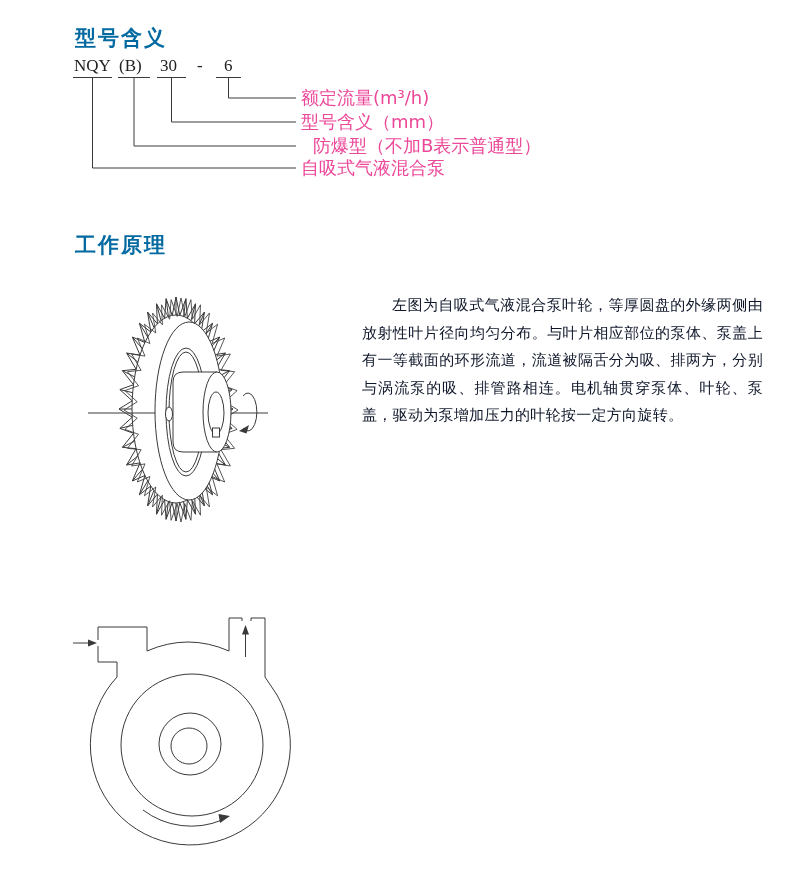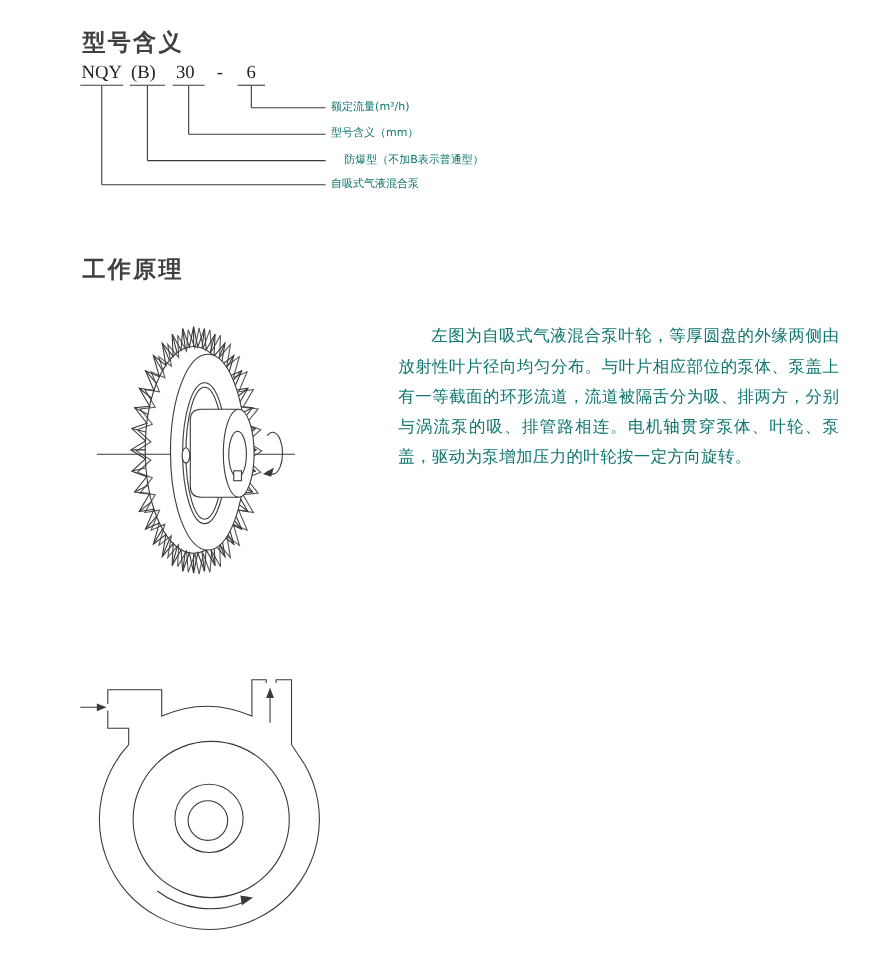--- a/index.html
+++ b/index.html
@@ -1,34 +1,34 @@
 <!DOCTYPE html>
 <html><head>
 <meta charset="utf-8">
 <style>
   html,body{margin:0;padding:0;background:#fff;}
   .page{
     position:relative;width:800px;height:869px;background:#ffffff;
     font-family:"DejaVu Sans",sans-serif;color:#242424;overflow:hidden;
   }
   .heading{
-    position:absolute;font-size:21px;font-weight:bold;color:#404040;
+    position:absolute;font-size:21px;font-weight:bold;color:#0369a1;
     letter-spacing:2px;white-space:nowrap;
   }
   .model-part{
     position:absolute;top:56px;font-family:"Liberation Serif",serif;
     font-size:17px;color:#222;white-space:nowrap;
   }
   .callout-label{
-    position:absolute;left:301px;font-size:10px;line-height:18px;
-    color:#0f766e;white-space:nowrap;
+    position:absolute;left:301px;font-size:18px;line-height:18px;
+    color:#ec4899;white-space:nowrap;
   }
   .para{
     position:absolute;left:362px;width:401px;font-size:15px;line-height:27.5px;
-    letter-spacing:0.3px;text-align:justify;text-indent:2em;color:#0f766e;
+    letter-spacing:0.3px;text-align:justify;text-indent:2em;color:#0f172a;
   }
   svg{position:absolute;}
   .fig line,.fig path,.fig circle,.fig ellipse,.fig rect{
     stroke:#3a3a3a;stroke-width:1;fill:none;
   }
   .fig .wfill{fill:#ffffff;}
   .fig .solid{fill:#3a3a3a;stroke:none;}
   .lines line{stroke:#3a3a3a;stroke-width:1;}
 </style>
 </head>
@@ -55,21 +55,21 @@
     <line x1="228.5" y1="78" x2="228.5" y2="98"></line>
     <line x1="228.5" y1="98" x2="296" y2="98"></line>
     <line x1="171.5" y1="122" x2="296" y2="122"></line>
     <line x1="134" y1="146" x2="296" y2="146"></line>
     <line x1="92.5" y1="168" x2="296" y2="168"></line>
   </svg>
 
   <div class="callout-label" style="top:89px;">额定流量(m³/h)</div>
   <div class="callout-label" style="top:113px;">型号含义（mm）</div>
   <div class="callout-label" style="top:137px;margin-left:12px;">防爆型（不加B表示普通型）</div>
-  <div class="callout-label" style="top:159px;font-family:Liberation Serif, serif;">自吸式气液混合泵</div>
+  <div class="callout-label" style="top:159px;">自吸式气液混合泵</div>
 
   <div class="heading" style="left:75px;top:231px;">工作原理</div>
 
   <svg class="fig" style="left:60px;top:270px;" width="230" height="270" aria-hidden="true">
     <line x1="28" y1="143" x2="208" y2="143"></line>
     <g id="blades">
         <path d="M173.0,139.0L159.8,147.2L172.1,158.4L158.5,163.3L169.6,177.3L155.9,178.7L165.4,195.0L152.0,192.9L159.7,211.0L147.1,205.5L152.6,224.8L141.2,216.0L144.5,236.0L134.6,224.2L135.5,244.2L127.4,229.8L125.9,249.3L119.8,232.6L116.0,251.0L112.2,232.6L106.1,249.3L104.6,229.8L96.5,244.2L97.4,224.2L87.5,236.0L90.8,216.0L79.4,224.8L84.9,205.5L72.3,211.0L80.0,192.9L66.6,195.0L76.1,178.7L62.4,177.3L73.5,163.3L59.9,158.4L72.2,147.2L59.0,139.0L72.2,130.8L59.9,119.6L73.5,114.7L62.4,100.7L76.1,99.3L66.6,83.0L80.0,85.1L72.3,67.0L84.9,72.5L79.4,53.2L90.8,62.0L87.5,42.0L97.4,53.8L96.5,33.8L104.6,48.2L106.1,28.7L112.2,45.4L116.0,27.0L119.8,45.4L125.9,28.7L127.4,48.2L135.5,33.8L134.6,53.8L144.5,42.0L141.2,62.0L152.6,53.2L147.1,72.5L159.7,67.0L152.0,85.1L165.4,83.0L155.9,99.3L169.6,100.7L158.5,114.7L172.1,119.6L159.8,130.8L173.0,139.0Z" fill="none" stroke="#3a3a3a" stroke-width="0.9"></path>
         <path d="M160.0,139.0L173.0,139.0M159.3,155.3L172.1,158.4M157.3,171.1L169.6,177.3M154.1,186.0L165.4,195.0M149.7,199.4L159.7,211.0M144.3,211.0L152.6,224.8M138.0,220.4L144.5,236.0M131.0,227.3L135.5,244.2M123.6,231.6L125.9,249.3M116.0,233.0L116.0,251.0M108.4,231.6L106.1,249.3M101.0,227.3L96.5,244.2M94.0,220.4L87.5,236.0M87.7,211.0L79.4,224.8M82.3,199.4L72.3,211.0M77.9,186.0L66.6,195.0M74.7,171.1L62.4,177.3M72.7,155.3L59.9,158.4M72.0,139.0L59.0,139.0M72.7,122.7L59.9,119.6M74.7,106.9L62.4,100.7M77.9,92.0L66.6,83.0M82.3,78.6L72.3,67.0M87.7,67.0L79.4,53.2M94.0,57.6L87.5,42.0M101.0,50.7L96.5,33.8M108.4,46.4L106.1,28.7M116.0,45.0L116.0,27.0M123.6,46.4L125.9,28.7M131.0,50.7L135.5,33.8M138.0,57.6L144.5,42.0M144.3,67.0L152.6,53.2M149.7,78.6L159.7,67.0M154.1,92.0L165.4,83.0M157.3,106.9L169.6,100.7M159.3,122.7L172.1,119.6" fill="none" stroke="#3a3a3a" stroke-width="0.8"></path>
       </g>
     <g id="blades2" opacity="0.85">

